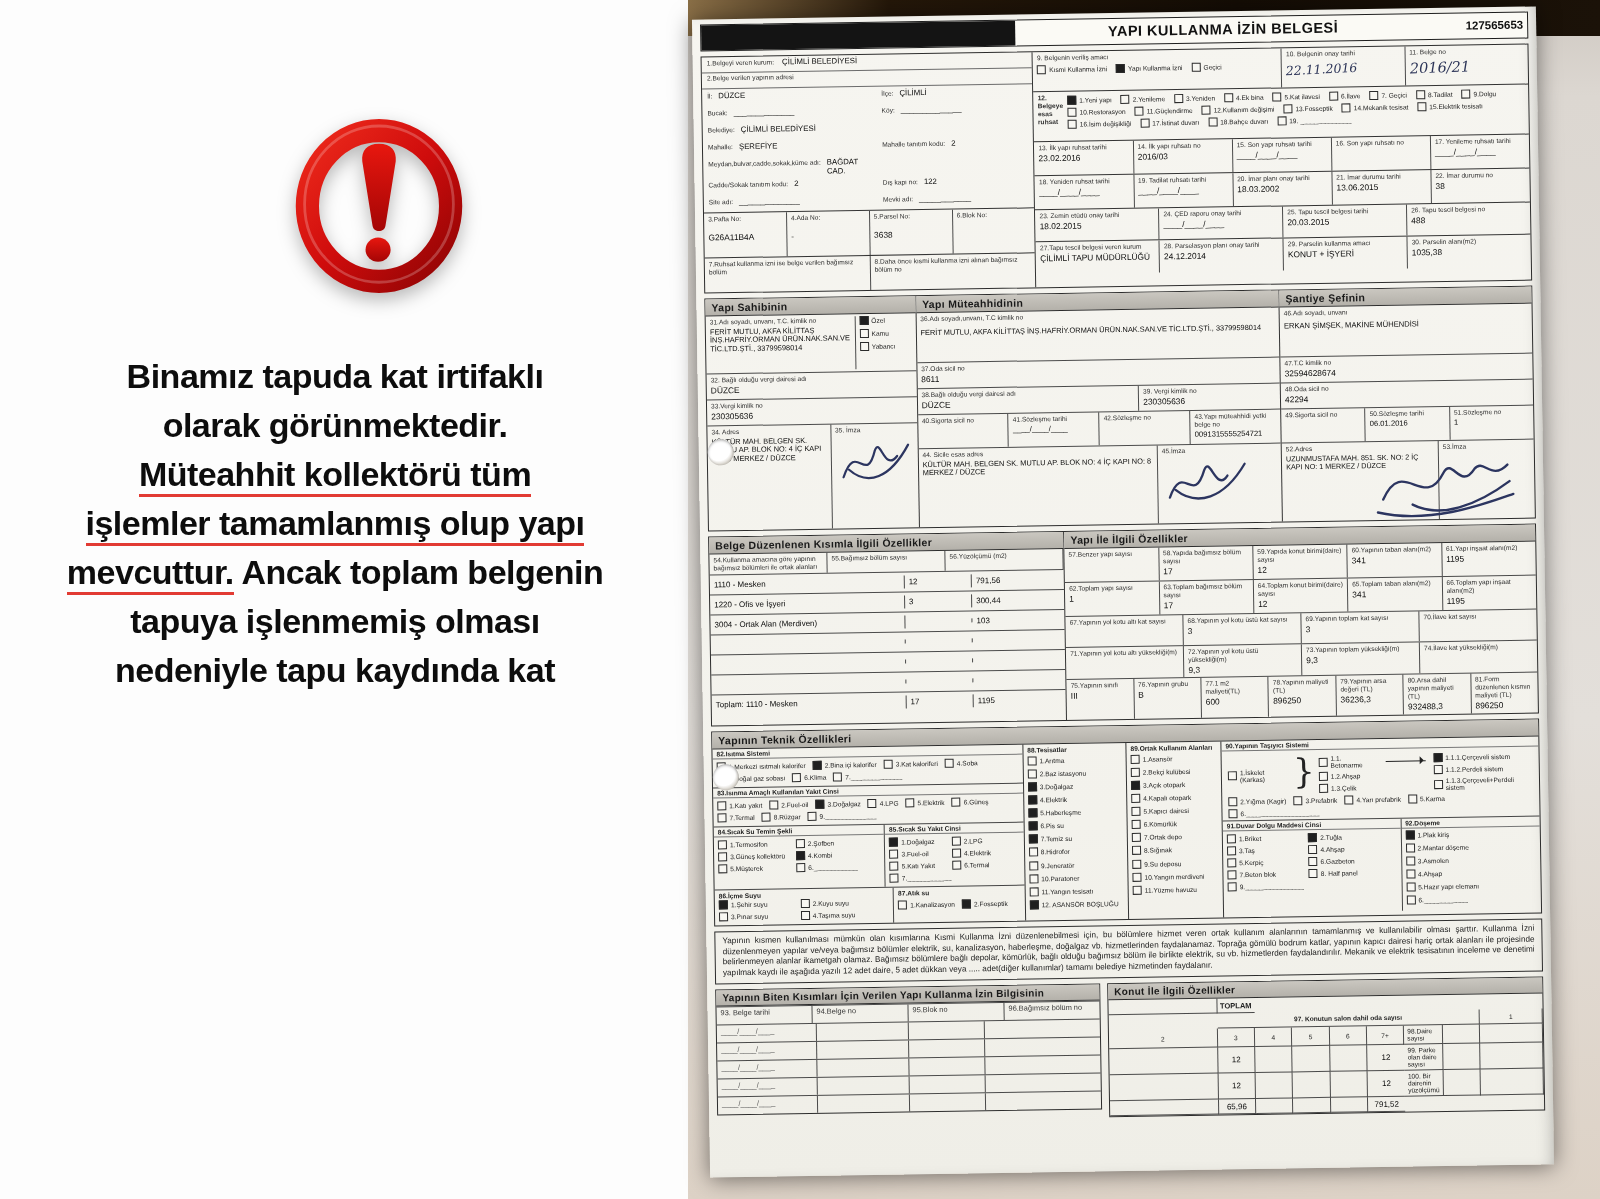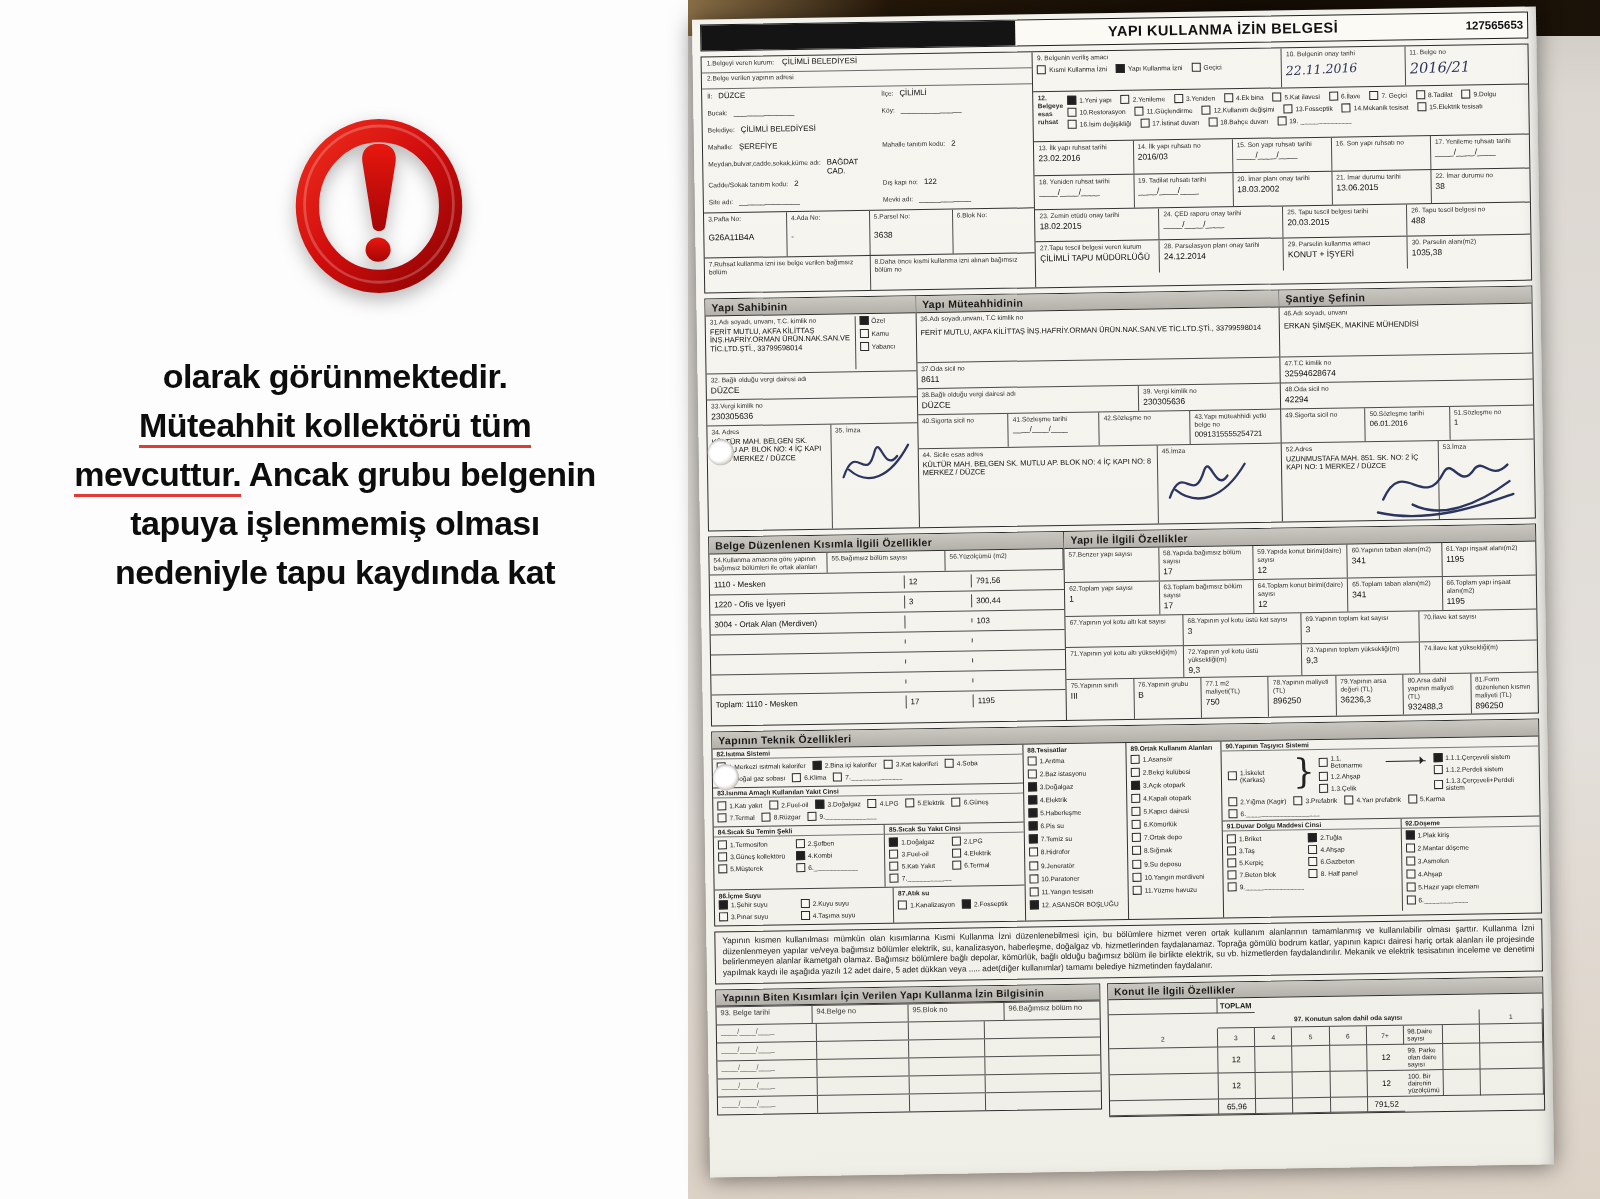--- a/index.html
+++ b/index.html
@@ -154,28 +154,30 @@
           <stop offset="1" stop-color="#a40505"></stop>
       </linearGradient>
     </defs>
     <ellipse cx="100" cy="105" rx="77" ry="81" fill="none" stroke="url(#ring)" stroke-width="25"></ellipse>
     <ellipse cx="100" cy="103" rx="80" ry="84" fill="none" stroke="rgba(255,255,255,.22)" stroke-width="3"></ellipse>
     <path d="M100 38 C 113 38 119 45 118 57 L 107 126 C 106 134 94 134 93 126 L 82 57 C 81 45 87 38 100 38 Z" fill="url(#mark)"></path>
     <ellipse cx="99" cy="152" rx="13.5" ry="13" fill="url(#mark)"></ellipse>
   </svg>
   <div class="msg">
 
+      <div><span class="seg">Binamız tapuda kat irtifaklı</span><span class="seg"></span><span class="seg"></span></div>
 
       <div><span class="seg">olarak görünmektedir.</span><span class="seg"></span><span class="seg"></span></div>
 
       <div><span class="seg on">Müteahhit kollektörü tüm</span><span class="seg"></span><span class="seg"></span></div>
 
-
-
-      <div><span class="seg on">mevcuttur.</span><span class="seg"> Ancak grubu belgenin</span><span class="seg"></span></div>
+      <div><span class="seg on">işlemler tamamlanmış olup yapı</span><span class="seg"></span><span class="seg"></span></div>
+
+
+      <div><span class="seg on">mevcuttur.</span><span class="seg"> Ancak toplam belgenin</span><span class="seg"></span></div>
 
       <div><span class="seg">tapuya işlenmemiş olması</span><span class="seg"></span><span class="seg"></span></div>
 
       <div><span class="seg">nedeniyle tapu kaydında kat</span><span class="seg"></span><span class="seg"></span></div>
 
     </div>
 </div>
 
 <div class="photo-bg"></div>
 <div class="photo-top"></div>
@@ -843,21 +845,21 @@
       <div class="dcell">
             <div class="fl">75.Yapının sınıfı</div>
             <div class="fv">III</div>
           </div>
           <div class="dcell">
             <div class="fl">76.Yapının grubu</div>
             <div class="fv">B</div>
           </div>
           <div class="dcell">
             <div class="fl">77.1 m2 maliyeti(TL)</div>
-            <div class="fv">750</div>
+            <div class="fv">600</div>
           </div>
           <div class="dcell">
             <div class="fl">78.Yapının maliyeti (TL)</div>
             <div class="fv">896250</div>
           </div>
           <div class="dcell">
             <div class="fl">79.Yapının arsa değeri (TL)</div>
             <div class="fv">36236,3</div>
           </div>
           <div class="dcell">

